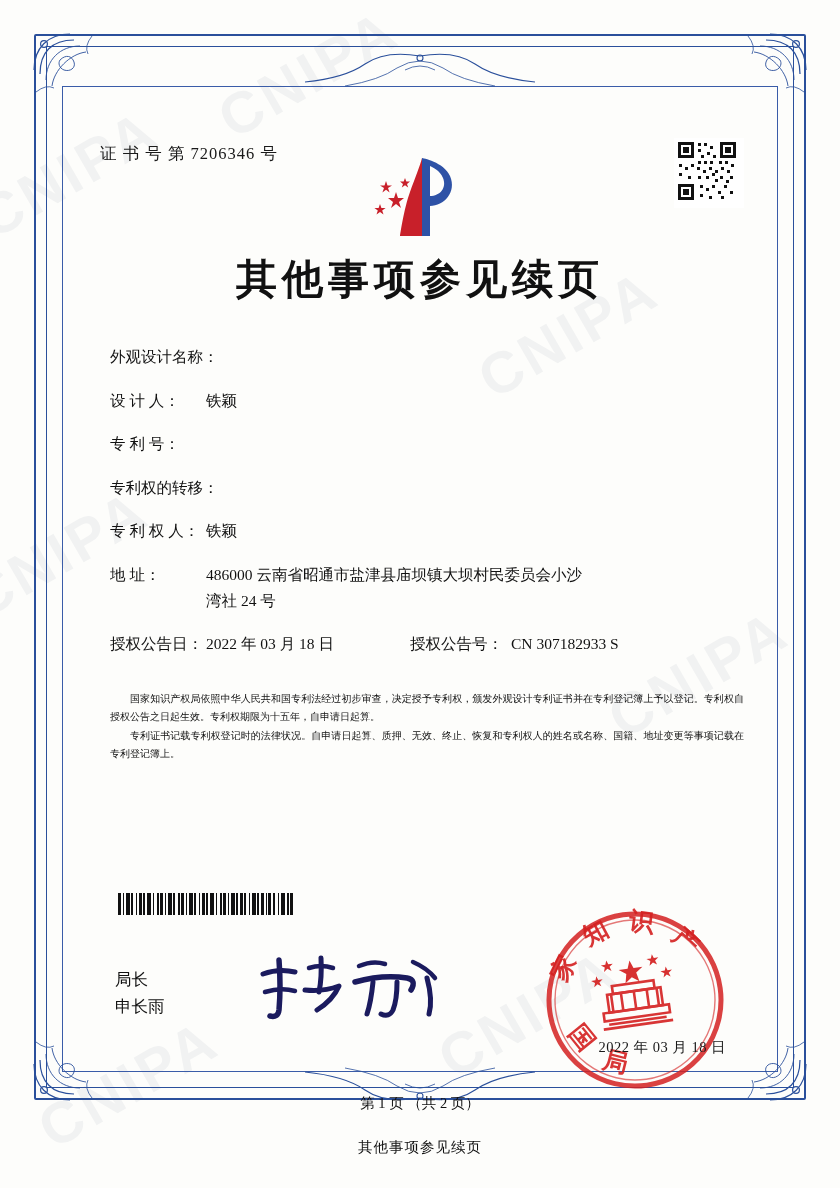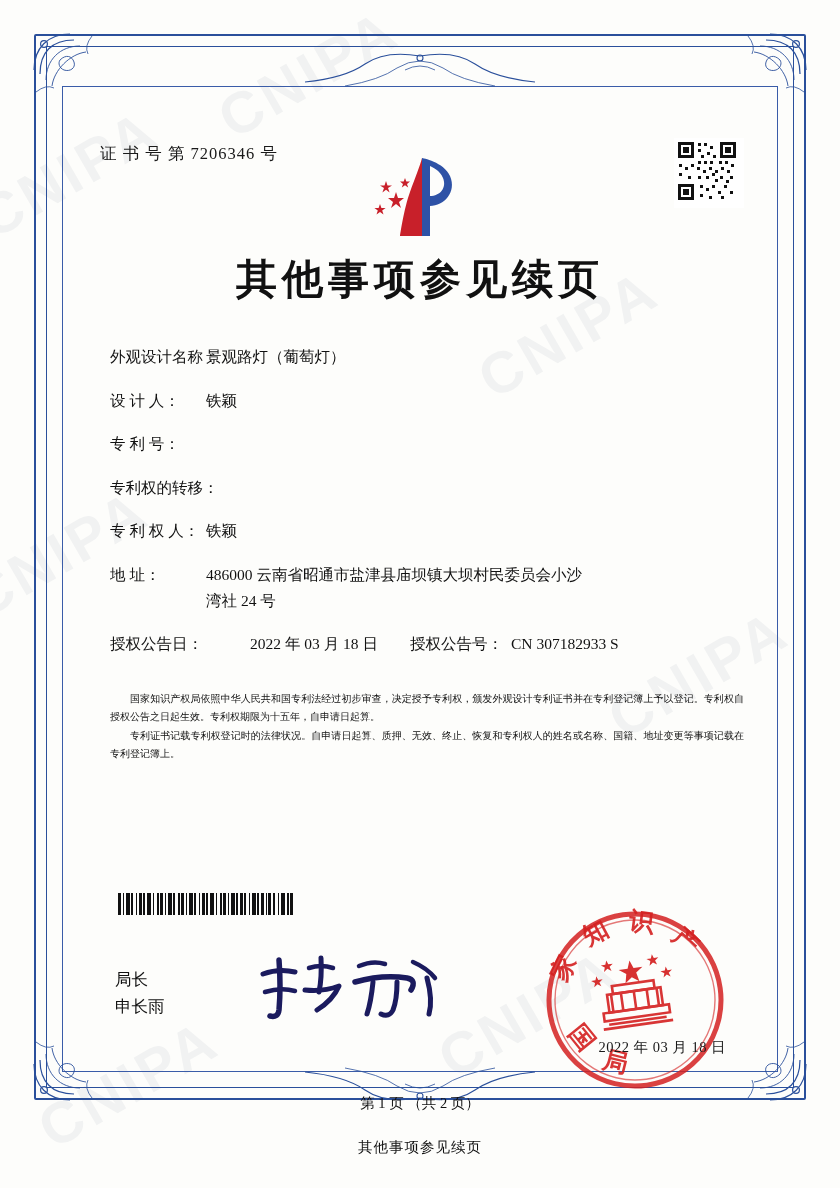--- a/index.html
+++ b/index.html
@@ -105,21 +105,21 @@
   }
   .frow{margin-bottom:25px;display:flex;align-items:flex-start;}
   .flabel{
     width:96px;flex:0 0 96px;
     letter-spacing:0px;
     white-space:nowrap;
   }
   .fvalue{flex:1;}
   .addr-2{margin-top:7px;display:block;padding-left:0;}
   .frow-2col{display:flex;margin-bottom:16px;}
-  .col-a{display:flex;width:300px;gap:44px;}
+  .col-a{display:flex;width:300px;}
   .col-b{display:flex;}
   .col-b .flabel{width:auto;flex:0 0 auto;margin-right:8px;}
 
   .para{
     position:absolute;left:110px;right:96px;top:690px;
     font-size:10px;line-height:1.75;color:#111;text-align:justify;
   }
   .para p{margin:0 0 2px 0;text-indent:2em;}
 
   .barcode{
@@ -312,21 +312,20 @@
           <polygon points="45,30 46.3,33.6 50,33.6 47,35.9 48.2,39.5 45,37.3 41.8,39.5 43,35.9 40,33.6 43.7,33.6"></polygon>
         </g>
       </svg>
     </div>
 
     <div class="title">其他事项参见续页</div>
 
     <div class="fields">
       <div class="frow">
         <div class="flabel">外观设计名称：</div>
-        <div class="fvalue">景观路灯（葡萄灯）</div>
       </div>
       <div class="frow">
         <div class="flabel">设  计  人：</div>
         <div class="fvalue">铁颖</div>
       </div>
       <div class="frow">
         <div class="flabel">专      利      号：</div>
       </div>
       <div class="frow">
         <div class="flabel">专利权的转移：</div>

